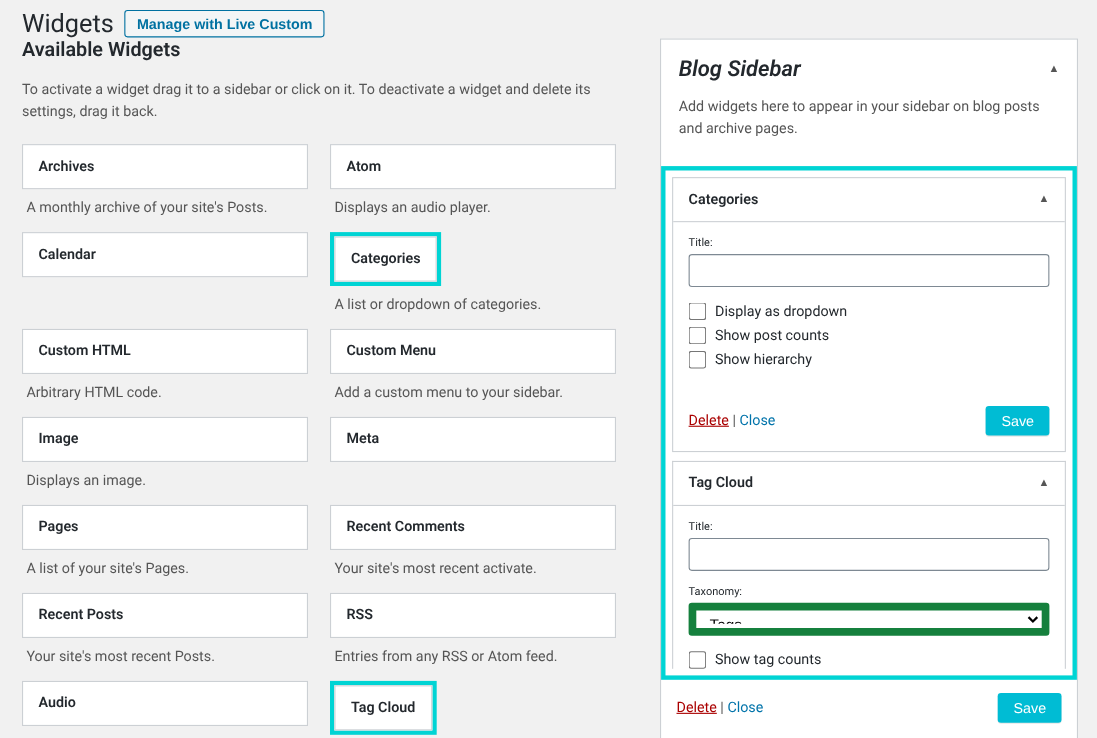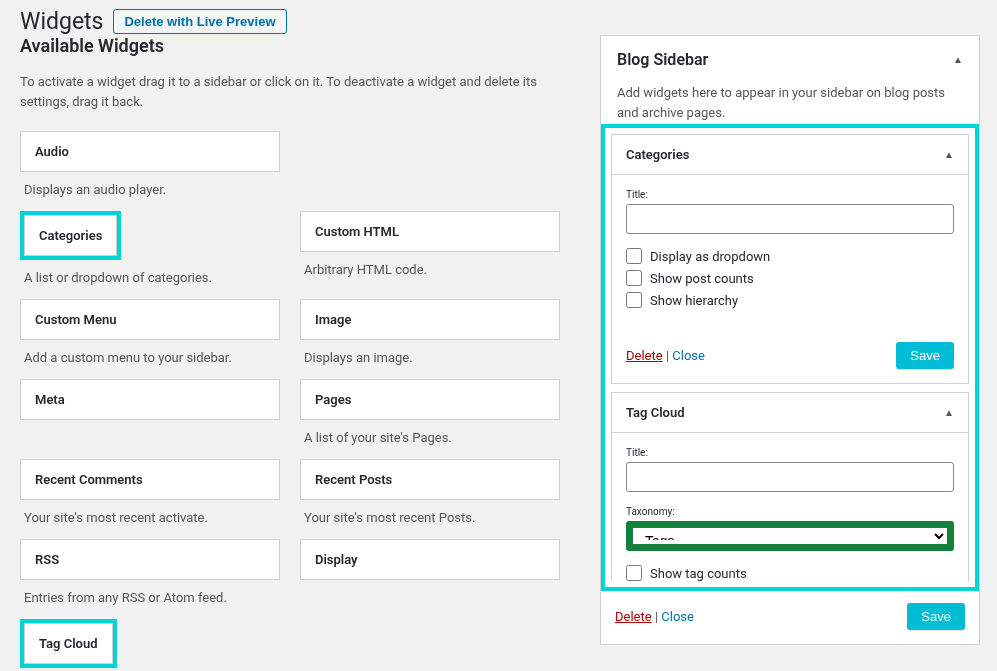--- a/index.html
+++ b/index.html
@@ -13,22 +13,22 @@
 .section-title { font-size: 18px; font-weight: 600; color: #23282d; margin-bottom: 10px; }
 .section-desc { font-size: 13px; color: #555; margin-bottom: 20px; line-height: 1.5; margin-top: 16px; }
 .widget-grid { display: grid; grid-template-columns: 1fr 1fr; gap: 0 20px; }
 .widget-item { margin-bottom: 0; }
 .widget-title { background: #fff; border: 1px solid #ccd0d4; padding: 12px 14px; font-weight: 600; font-size: 13px; color: #23282d; cursor: pointer; }
 .widget-desc { padding: 10px 4px 14px; font-size: 13px; color: #555; }
 .hl { border: 4px solid #00d4d4; display: inline-block; }
 .hl .widget-title { border: 1px solid #ccd0d4; }
 .sidebar-panel { background: #fff; border: 1px solid #ccd0d4; margin-bottom: 10px; }
 .sidebar-header { padding: 14px 16px; display: flex; justify-content: space-between; align-items: center; cursor: pointer; }
-.sidebar-header h3 { font-size: 16px; font-weight: 600; }
-.sidebar-desc { padding: 0 16px 2px; font-size: 13px; color: #555; line-height: 1.5; }
+.sidebar-header h3 { font-size: 20px; font-weight: 600; font-style: italic; }
+.sidebar-desc { padding: 0 16px 24px; font-size: 13px; color: #555; line-height: 1.5; }
 .arrow { font-size: 10px; color: #555; }
 .widget-box { border: 1px solid #ccd0d4; background: #fff; margin: 0 0 10px; }
 .widget-box-header { padding: 12px 14px; display: flex; justify-content: space-between; align-items: center; font-weight: 600; font-size: 13px; cursor: pointer; border-bottom: 1px solid #ccd0d4; }
 .widget-form { padding: 14px; }
 .form-label { display: block; font-size: 10px; margin-bottom: 4px; color: #23282d; }
 .text-input { width: 100%; padding: 6px 8px; border: 1px solid #7e8993; border-radius: 3px; font-size: 14px; margin-bottom: 14px; background: #fff; }
 .select-input { width: 100%; padding: 4px 8px; border: 7px solid #15803d; border-radius: 3px; font-size: 14px; margin-bottom: 14px; background: #fff; height: 30px; }
 .checkbox-row { display: flex; align-items: center; gap: 8px; margin-bottom: 6px; font-size: 13px; }
 .checkbox-row input { width: 16px; height: 16px; border: 1px solid #7e8993; }
 .widget-actions { display: flex; justify-content: space-between; align-items: center; padding: 14px; border-top: none; }
@@ -40,33 +40,38 @@
 .hl-box { border: 4px solid #00d4d4; padding: 6px; margin-bottom: 2px; }
 .hl-box .widget-box { margin-bottom: 8px; }
 .hl-box .widget-box:last-child { margin-bottom: 0; }
 .partial-form { padding: 14px 14px 0; }
 </style>
 </head>
 <body>
 
 <div class="header">
   <h1>Widgets</h1>
-  <button class="preview-btn">Delete with Live Preview</button>
+  <button class="preview-btn">Manage with Live Custom</button>
 </div>
 
 <div class="main">
   <div class="left">
     <div class="section-title">Available Widgets</div>
     <div class="section-desc">To activate a widget drag it to a sidebar or click on it. To deactivate a widget and delete its settings, drag it back.</div>
     <div class="widget-grid" id="widget-grid">
         <div class="widget-item">
-          <div class="widget-title">Audio</div>
+          <div class="widget-title">Archives</div>
+          <div class="widget-desc">A monthly archive of your site's Posts.</div>
+        </div>
+        <div class="widget-item">
+          <div class="widget-title">Atom</div>
           <div class="widget-desc">Displays an audio player.</div>
         </div>
         <div class="widget-item">
+          <div class="widget-title">Calendar</div>
         </div>
         <div class="widget-item"><div class="hl"><div class="widget-title">Categories</div></div><div class="widget-desc">A list or dropdown of categories.</div></div>
         <div class="widget-item">
           <div class="widget-title">Custom HTML</div>
           <div class="widget-desc">Arbitrary HTML code.</div>
         </div>
         <div class="widget-item">
           <div class="widget-title">Custom Menu</div>
           <div class="widget-desc">Add a custom menu to your sidebar.</div>
         </div>
@@ -87,21 +92,21 @@
         </div>
         <div class="widget-item">
           <div class="widget-title">Recent Posts</div>
           <div class="widget-desc">Your site's most recent Posts.</div>
         </div>
         <div class="widget-item">
           <div class="widget-title">RSS</div>
           <div class="widget-desc">Entries from any RSS or Atom feed.</div>
         </div>
         <div class="widget-item">
-          <div class="widget-title">Display</div>
+          <div class="widget-title">Audio</div>
         </div>
         <div class="widget-item"><div class="hl"><div class="widget-title">Tag Cloud</div></div></div>
       </div>
   </div>
 
   <div class="right">
     <div class="sidebar-panel">
       <div class="sidebar-header">
         <h3>Blog Sidebar</h3>
         <span class="arrow">▲</span>

